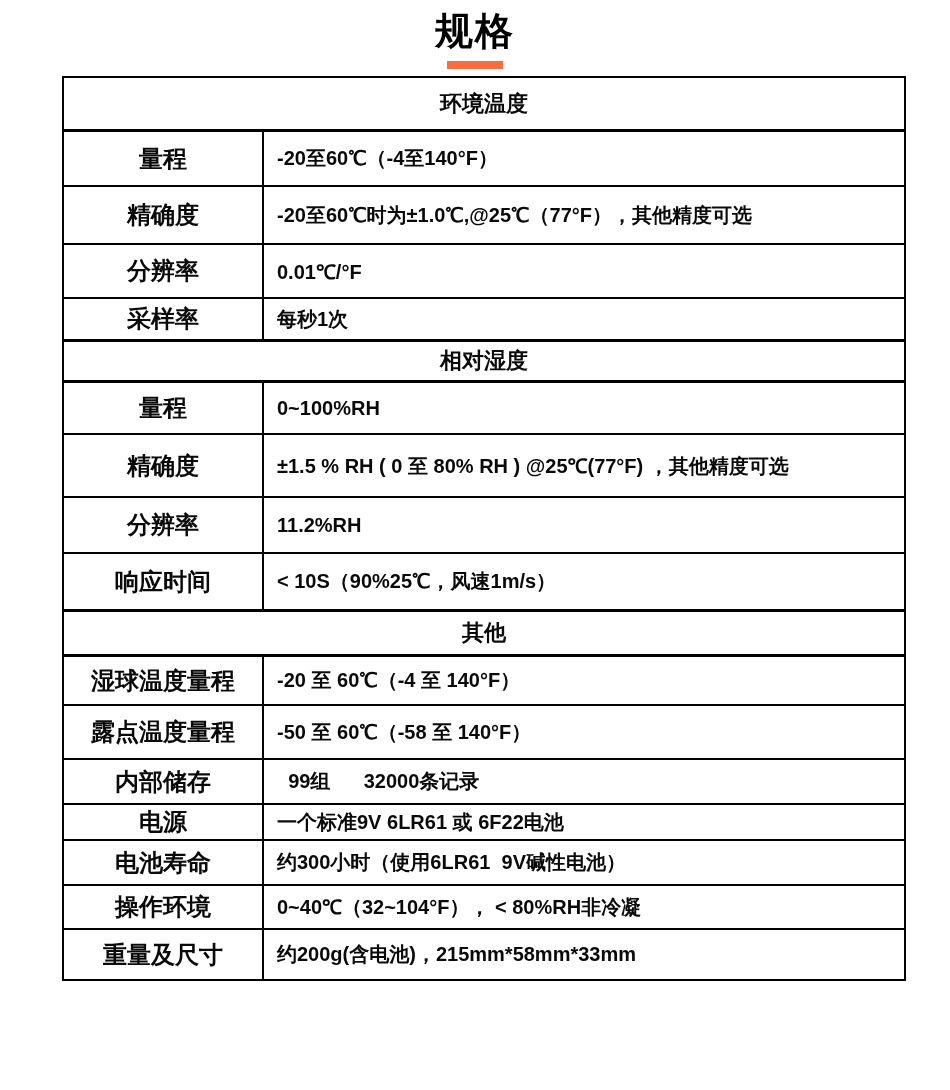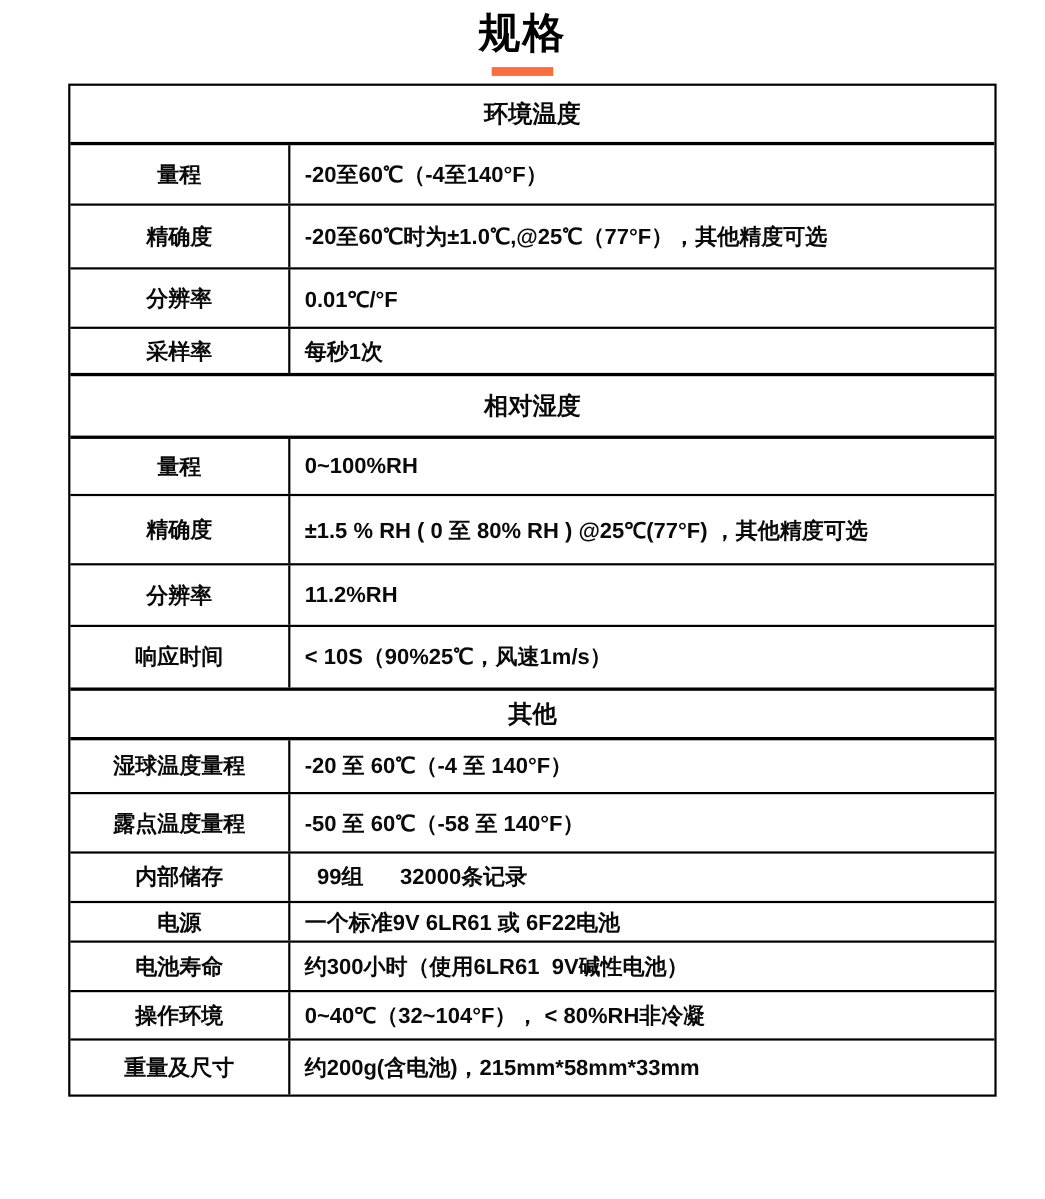--- a/index.html
+++ b/index.html
@@ -59,21 +59,21 @@
     display: flex;
     border-top: 2px solid #000000;
   }
   .section-header + .spec-row { border-top: none; }
   .cell-label {
     width: 200px;
     flex: 0 0 200px;
     display: flex;
     align-items: center;
     justify-content: center;
-    font-size: 20px;
+    font-size: 24px;
     font-weight: 600;
     border-right: 2px solid #000000;
     color: #0a0a0a;
     text-align: center;
   }
   .cell-value {
     flex: 1;
     display: flex;
     align-items: center;
     padding-left: 13px;
@@ -108,21 +108,21 @@
     </div>
     <div class="spec-row" style="height:54px">
       <div class="cell-label">分辨率</div>
       <div class="cell-value">0.01℃/°F</div>
     </div>
     <div class="spec-row" style="height:42px">
       <div class="cell-label">采样率</div>
       <div class="cell-value">每秒1次</div>
     </div>
 
-    <div class="section-header" style="height:60px">相对湿度</div>
+    <div class="section-header" style="height:44px">相对湿度</div>
 
     <div class="spec-row" style="height:50px">
       <div class="cell-label">量程</div>
       <div class="cell-value">0~100%RH</div>
     </div>
     <div class="spec-row" style="height:63px">
       <div class="cell-label">精确度</div>
       <div class="cell-value">±1.5 % RH ( 0 至 80% RH ) @25℃(77°F) ，其他精度可选</div>
     </div>
     <div class="spec-row" style="height:56px">

